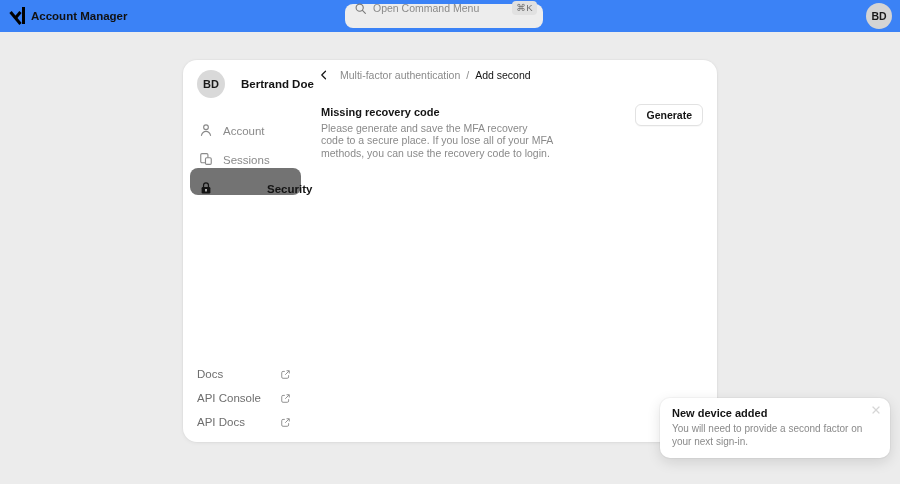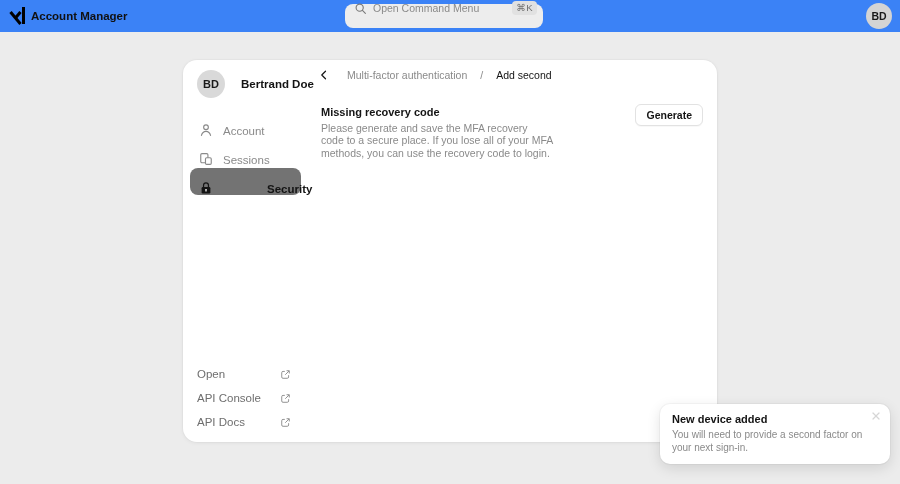--- a/index.html
+++ b/index.html
@@ -68,21 +68,21 @@
   .side-links { position: absolute; left: 14px; top: 302px; width: 94px; }
   .side-link {
     display: flex; align-items: center; justify-content: space-between;
     height: 24px; cursor: pointer; font-size: 11.5px; color: #6e6e6e;
   }
   .side-link .ext { width: 11px; height: 11px; }
 
   
   .breadcrumb {
     position: absolute; left: 135px; top: 8px; height: 14px;
-    display: flex; align-items: center; font-size: 10.5px; gap: 7px;
+    display: flex; align-items: center; font-size: 10.5px;
   }
   .crumb-back { width: 12px; height: 12px; margin-right: 10px; cursor: pointer; }
   .crumb-parent { color: #8a8a8a; cursor: pointer; }
   .crumb-sep { color: #8a8a8a; margin: 0 6px; }
   .crumb-current { color: #141414; }
 
   .section-title {
     position: absolute; left: 138px; top: 46px;
     font-size: 11px; font-weight: 700; color: #141414;
   }
@@ -95,21 +95,20 @@
     background: #fff; border: 1px solid #e2e2e2; border-radius: 6px;
     padding: 0 10px; font-family: inherit; font-size: 10.5px; font-weight: 700;
     color: #141414; cursor: pointer; box-shadow: 0 1px 1px rgba(0,0,0,0.03);
   }
 
   
   .toast {
     position: absolute; left: 660px; top: 398px; width: 230px; min-height: 55px;
     background: #fff; border-radius: 10px; padding: 9px 12px 10px 12px;
     box-shadow: 0 4px 14px rgba(0,0,0,0.12), 0 0 0 1px rgba(0,0,0,0.03);
-    margin-top: 6px;
   }
   .toast-title { font-size: 11px; font-weight: 700; color: #141414; margin-bottom: 3px; }
   .toast-body { font-size: 10px; line-height: 13px; color: #8a8a8a; }
   .toast-close {
     position: absolute; right: 8px; top: 6px; width: 12px; height: 12px;
     cursor: pointer;
   }
 </style>
 </head>
 <body>
@@ -164,21 +163,21 @@
         <rect x="3" y="6.8" width="10" height="7.4" rx="1.4" fill="#141414"></rect>
         <circle cx="8" cy="10.1" r="1" fill="#fff"></circle>
         <line x1="8" y1="10.6" x2="8" y2="12.2" stroke="#fff" stroke-width="1"></line>
       </svg>
       <span>Security</span>
     </div>
   </div>
 
   <div class="side-links">
     <div class="side-link">
-      <span>Open</span>
+      <span>Docs</span>
       <svg class="ext" viewBox="0 0 16 16">
         <path d="M7 3.5H4.4A1.9 1.9 0 0 0 2.5 5.4v6.2a1.9 1.9 0 0 0 1.9 1.9h6.2a1.9 1.9 0 0 0 1.9-1.9V9" fill="none" stroke="#8f8f8f" stroke-width="1.4"></path>
         <path d="M9.5 2.5H13.5V6.5" fill="none" stroke="#8f8f8f" stroke-width="1.4"></path>
         <line x1="13.2" y1="2.8" x2="7.6" y2="8.4" stroke="#8f8f8f" stroke-width="1.4"></line>
       </svg>
     </div>
     <div class="side-link">
       <span>API Console</span>
       <svg class="ext" viewBox="0 0 16 16">
         <path d="M7 3.5H4.4A1.9 1.9 0 0 0 2.5 5.4v6.2a1.9 1.9 0 0 0 1.9 1.9h6.2a1.9 1.9 0 0 0 1.9-1.9V9" fill="none" stroke="#8f8f8f" stroke-width="1.4"></path>

